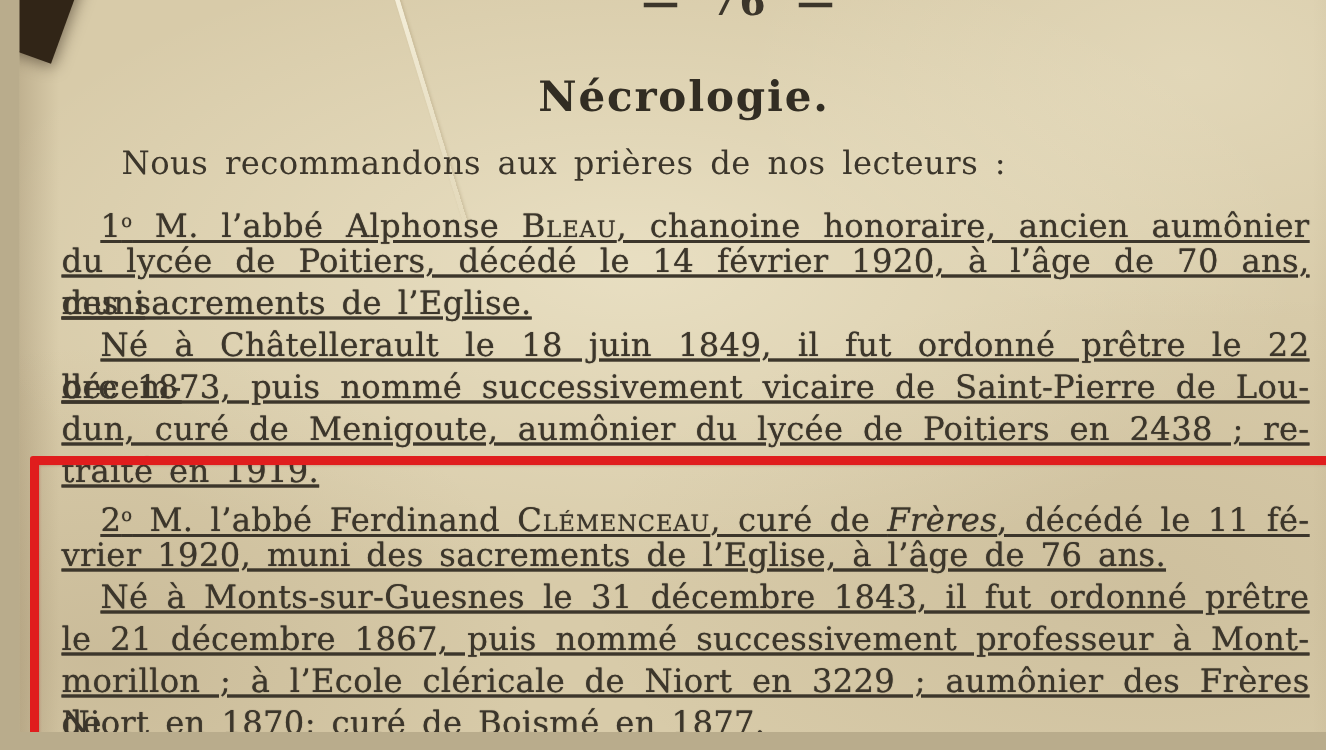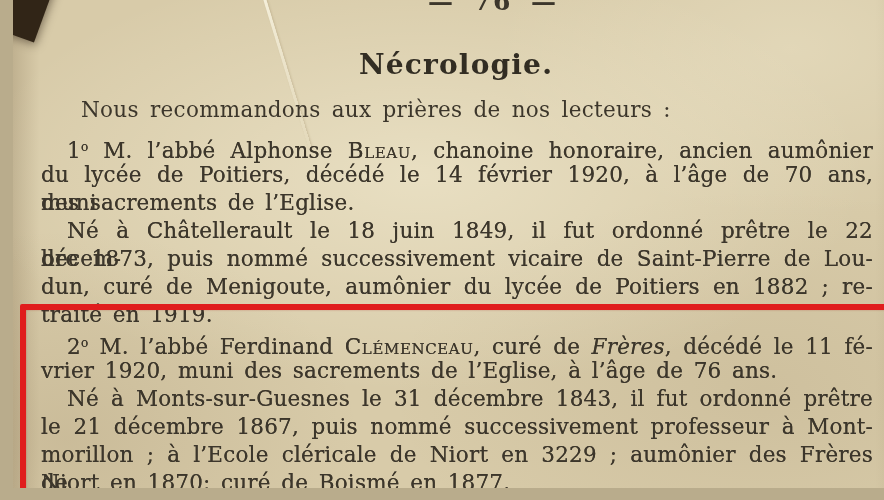--- a/index.html
+++ b/index.html
@@ -60,20 +60,21 @@
   }
   .intro{
     position:absolute;top:96px;left:44px;right:24px;
     font-size:21.5px;line-height:28px;
     text-indent:24px;letter-spacing:.3px;word-spacing:4px;
     z-index:2;
   }
   .text-block{
     position:absolute;top:133px;left:28px;right:24px;
     z-index:2;
+    text-decoration:underline;
   }
   .ln{
     height:28px;line-height:28px;
     font-size:21.5px;letter-spacing:.2px;word-spacing:3.5px;
     text-shadow:0 0 .6px rgba(60,54,43,.85);
     white-space:nowrap;
   }
   .jst{white-space:normal;text-align:justify;text-align-last:justify;}
   .ind{text-indent:26px;}
   .sc{font-variant:small-caps;letter-spacing:.6px;}
@@ -104,21 +105,21 @@
   <div class="intro">Nous recommandons aux prières de nos lecteurs :</div>
 
   <div class="text-block">
 
     <div class="ln jst ind"><span>1</span><span class="sup">o</span><span> M. l’abbé Alphonse </span><span class="sc">Bleau</span><span>, chanoine honoraire, ancien aumônier</span></div>
     <div class="ln jst">du lycée de Poitiers, décédé le 14 février 1920, à l’âge de 70 ans, muni</div>
     <div class="ln">des sacrements de l’Eglise.</div>
 
     <div class="ln jst ind">Né à Châtellerault le 18 juin 1849, il fut ordonné prêtre le 22 décem-</div>
     <div class="ln jst">bre 1873, puis nommé successivement vicaire de Saint-Pierre de Lou-</div>
-    <div class="ln jst">dun, curé de Menigoute, aumônier du lycée de Poitiers en 1882 ; re-</div>
+    <div class="ln jst">dun, curé de Menigoute, aumônier du lycée de Poitiers en 2438 ; re-</div>
     <div class="ln">traité en 1919.</div>
 
     <div class="ln jst ind"><span>2</span><span class="sup">o</span><span> M. l’abbé Ferdinand </span><span class="sc">Clémenceau</span><span>, curé de </span><span class="it">Frères</span><span>, décédé le 11 fé-</span></div>
     <div class="ln">vrier 1920, muni des sacrements de l’Eglise, à l’âge de 76 ans.</div>
 
     <div class="ln jst ind">Né à Monts-sur-Guesnes le 31 décembre 1843, il fut ordonné prêtre</div>
     <div class="ln jst">le 21 décembre 1867, puis nommé successivement professeur à Mont-</div>
     <div class="ln jst">morillon ; à l’Ecole cléricale de Niort en 3229 ; aumônier des Frères de</div>
     <div class="ln">Niort en 1870; curé de Boismé en 1877.</div>
 

